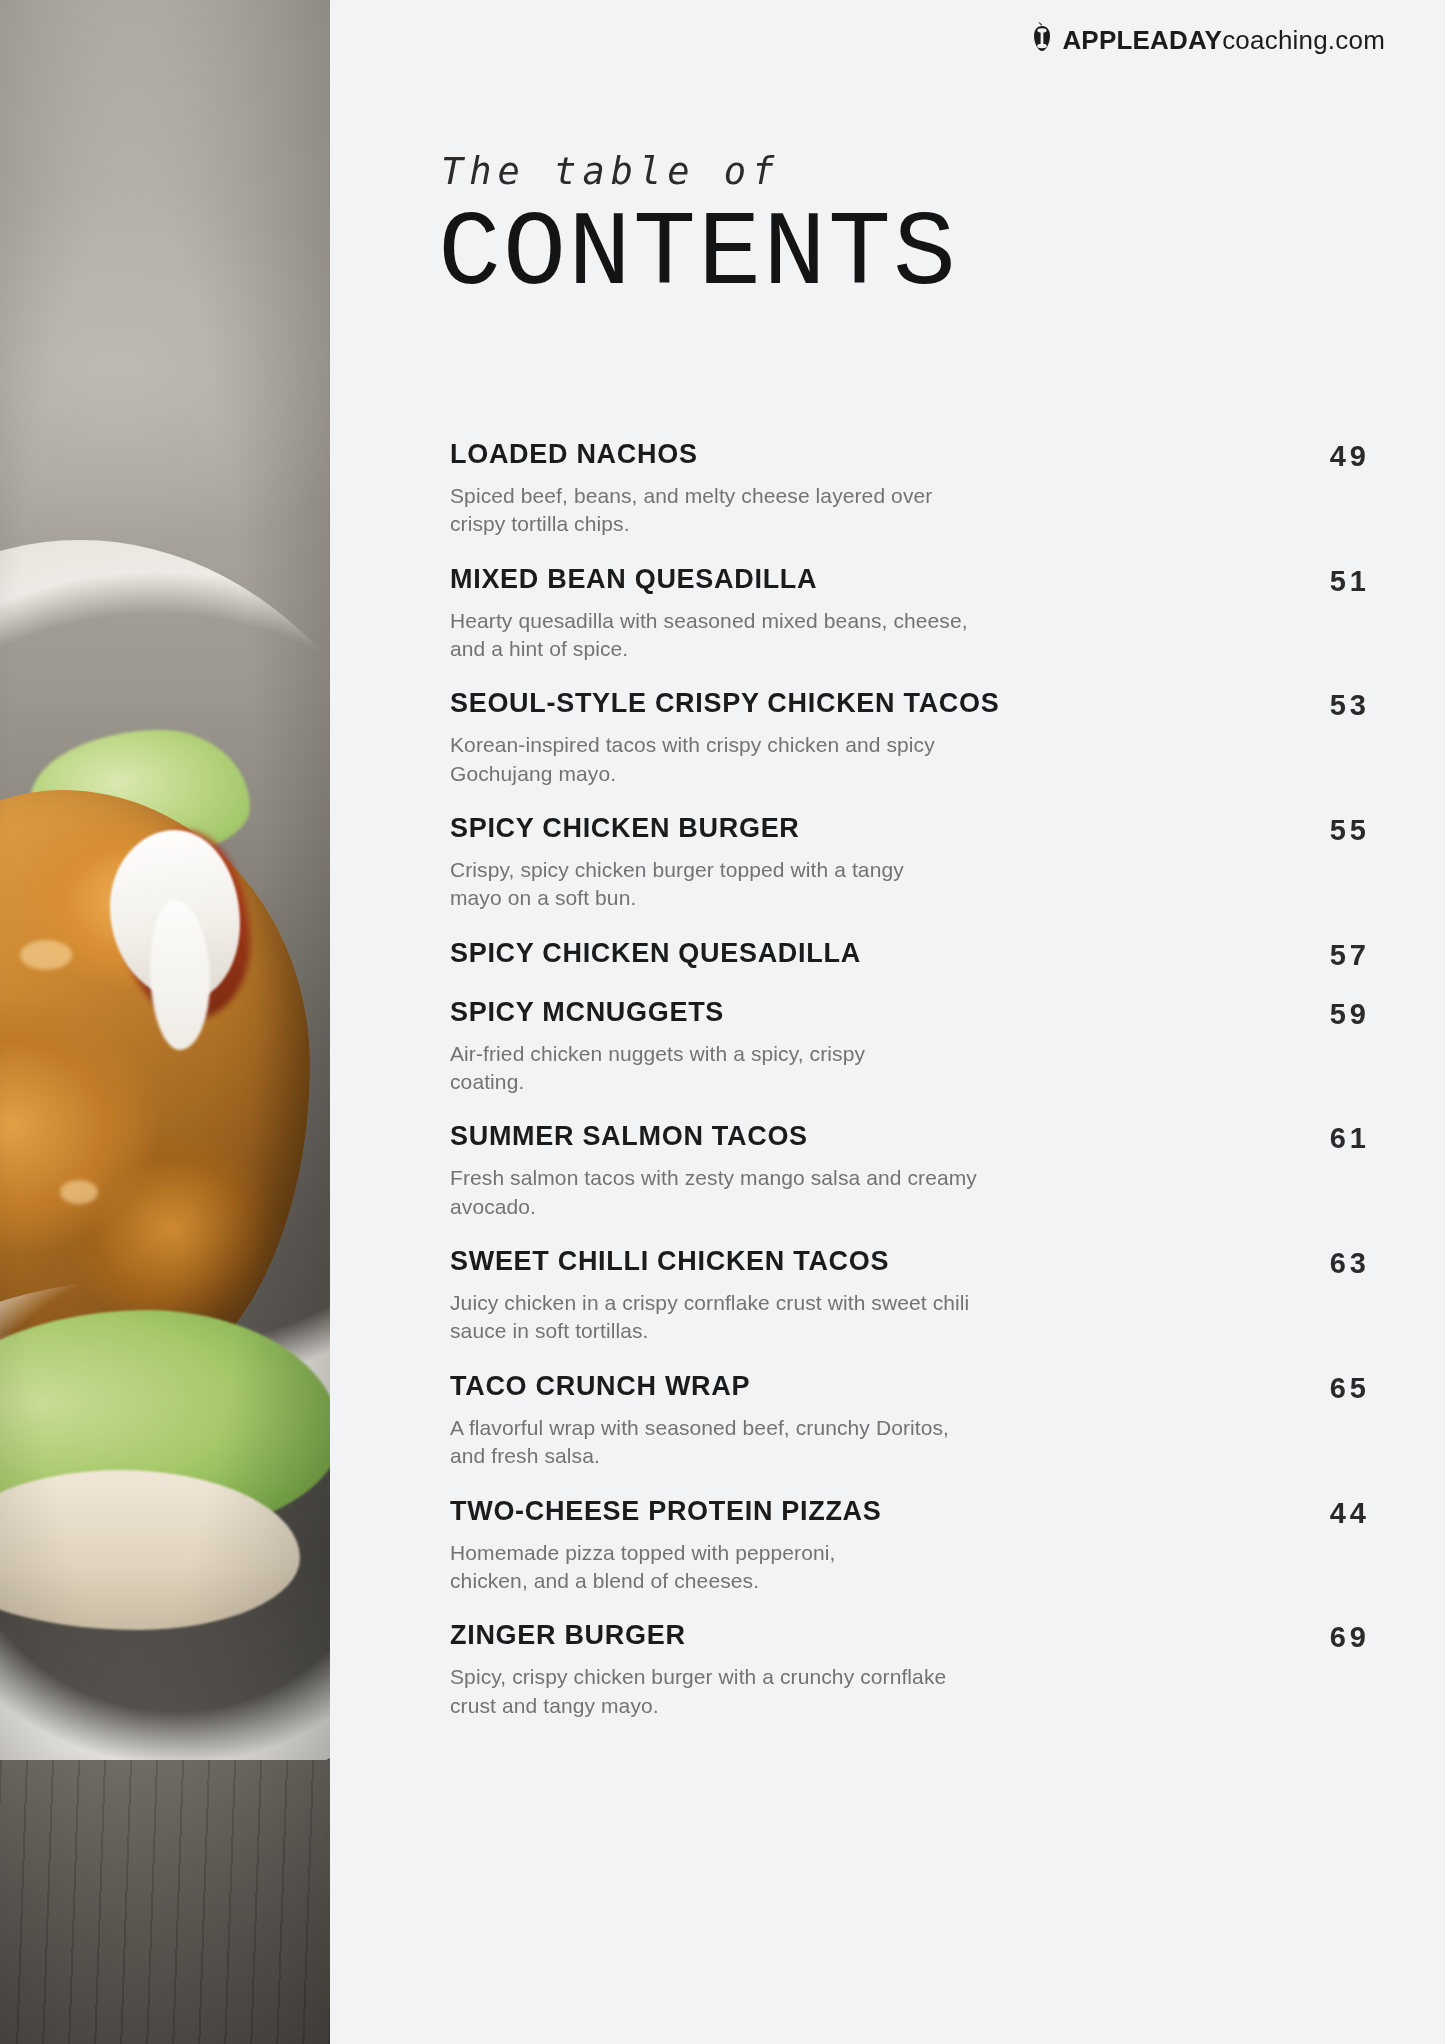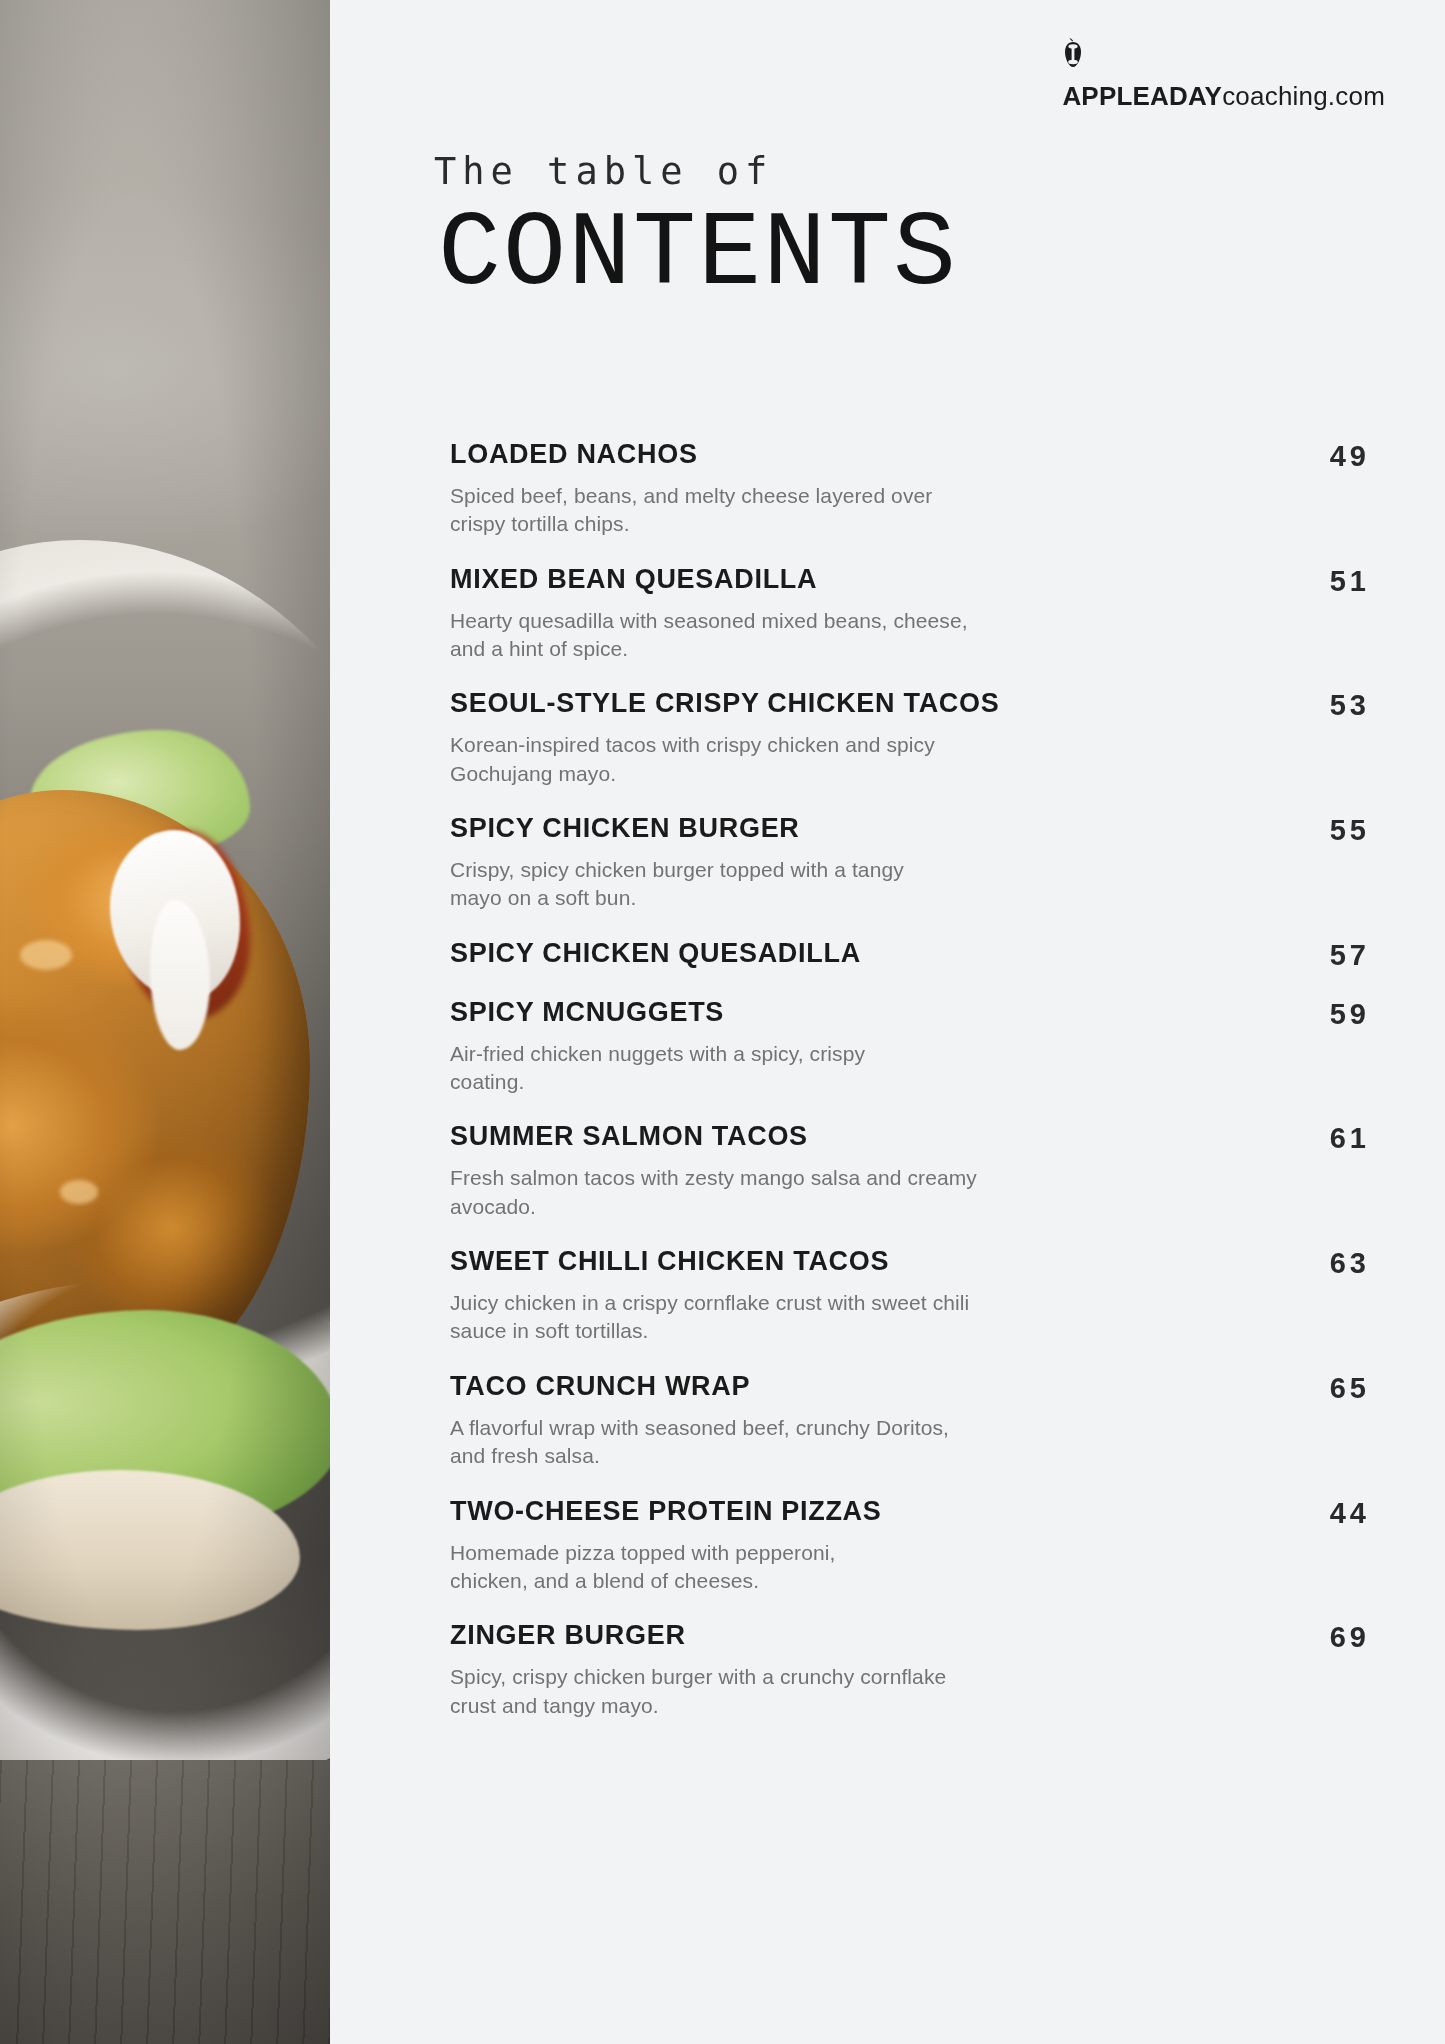--- a/index.html
+++ b/index.html
@@ -175,25 +175,24 @@
     position: absolute;
     left: 330px;
     top: 0;
     width: 1115px;
     height: 2044px;
   }
 
   .brand {
     position: absolute;
     right: 60px;
-    top: 38px;
+    top: 22px;
     display: flex;
-    align-items: flex-start;
+    align-items: flex-end;
     gap: 9px;
-    flex-direction: column;
   }
   .brand-icon {
     display: block;
   }
   .brand-text {
     font-size: 26px;
     letter-spacing: .2px;
     color: #1c1c1c;
     white-space: nowrap;
   }
@@ -203,22 +202,23 @@
   .title-block {
     position: absolute;
     left: 100px;
     top: 150px;
   }
   .title-small {
     font-family: "DejaVu Sans Mono", monospace;
     font-size: 37px;
     letter-spacing: 6px;
     color: #2b2b2b;
-    margin: 0 0 4px 4px;
+    margin: 0 0 4px 11px;
     font-weight: 400;
+    font-style: italic;
   }
   .title-big {
     font-size: 105px;
     letter-spacing: 2px;
     color: #141414;
     font-weight: 400;
     line-height: 1.05;
     margin: 8px;
     font-family: Liberation Mono, monospace;
   }

